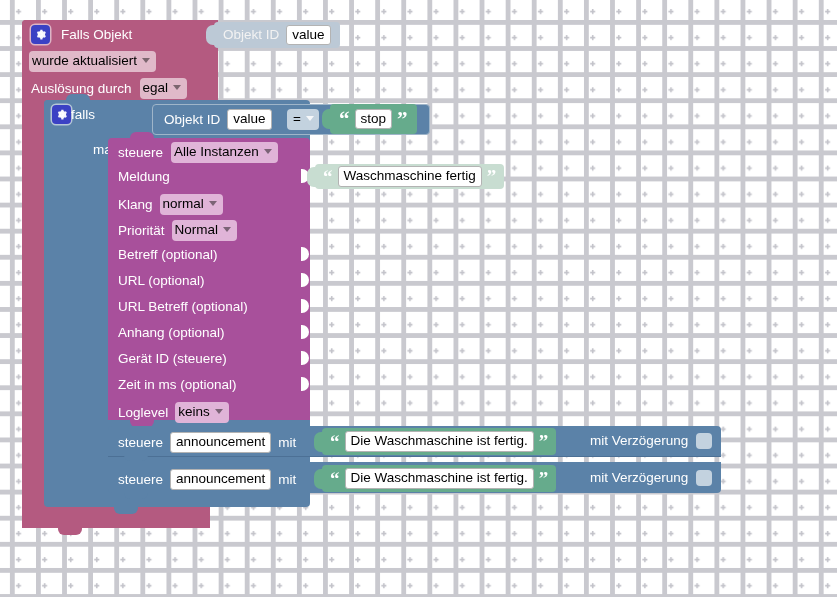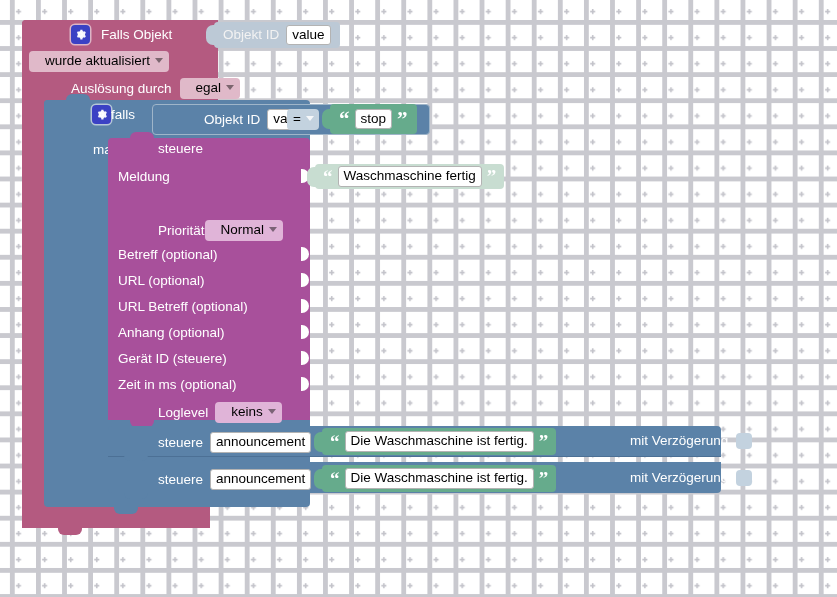--- a/index.html
+++ b/index.html
@@ -81,21 +81,21 @@
 
   
   .dd {
     display: inline-flex;
     align-items: center;
     gap: 5px;
     border-radius: 4px;
     color: #000000;
     font-size: 13.5px;
     line-height: 1;
-    padding: 3px 6px 4px 16px;
+    padding: 3px 6px 4px 3px;
     white-space: nowrap;
     vertical-align: middle;
   }
   .dd .caret {
     width: 0; height: 0;
     border-left: 4.5px solid transparent;
     border-right: 4.5px solid transparent;
     border-top: 5px solid rgba(0,0,0,0.45);
     display: inline-block;
   }
@@ -128,21 +128,21 @@
 
   
   .cbox {
     width: 16px; height: 16px;
     background: #c3d2df;
     border-radius: 4px;
     display: inline-block;
     vertical-align: middle;
   }
 
-  .row { display: flex; align-items: center; margin-left: 40px; }
+  .row { display: flex; align-items: center; }
 
   
   .ext-notch {
     position: absolute;
     width: 9px; height: 20px;
     background: inherit;
   }
   .ext-notch::before {
     content: "";
     position: absolute;
@@ -252,34 +252,45 @@
       <span class="q">”</span>
     </div>
 
     <span class="blk lbl" style="left:53px; top:143px;margin-left:40px;">mache</span>
 
     <div class="blk c-pushover" style="left:108px; top:138px; width:202px; height:282px; border-radius:4px 4px 0 0;"></div>
     <div class="blk c-pushover" style="left:130px; top:132px; width:24px; height:7px; border-radius:6px 6px 0 0;"></div>
 
     <div class="blk row" style="left:118px; top:142px; gap:8px;">
       <span class="lbl">steuere</span>
+      <span class="dd dd-pushover">
+        <span>Alle Instanzen</span>
+        <span class="caret"></span>
+      </span>
     </div>
 
     <span class="blk lbl" style="left:118px; top:170px;text-align:center;">Meldung</span>
     <div class="blk c-pushover ext-notch" style="left:301px; top:166px;"></div>
 
     <div class="blk c-text-dim" style="left:315px; top:164px; height:25px; border-radius:4px; padding:0 8px; display:flex; align-items:center; gap:5px;">
       <span class="plug c-text-dim" style="top:3px;"></span>
       <span class="q" style="font-size:19px;">“</span>
       <span class="field sm">Waschmaschine fertig</span>
       <span class="q" style="font-size:19px;">”</span>
     </div>
 
-
-    <div class="blk row" style="left:118px; top:220px; gap:0;">
+    <div class="blk row" style="left:118px; top:194px; gap:7px;">
+      <span class="lbl">Klang</span>
+      <span class="dd dd-pushover">
+        <span>normal</span>
+        <span class="caret"></span>
+      </span>
+    </div>
+
+    <div class="blk row" style="left:118px; top:220px; gap:7px;">
       <span class="lbl">Priorität</span>
       <span class="dd dd-pushover">
         <span>Normal</span>
         <span class="caret"></span>
       </span>
     </div>
 
     <span class="blk lbl" style="left:118px; top:248px;">Betreff (optional)</span>
     <div class="blk c-pushover ext-notch" style="left:301px; top:244px;"></div>
 

